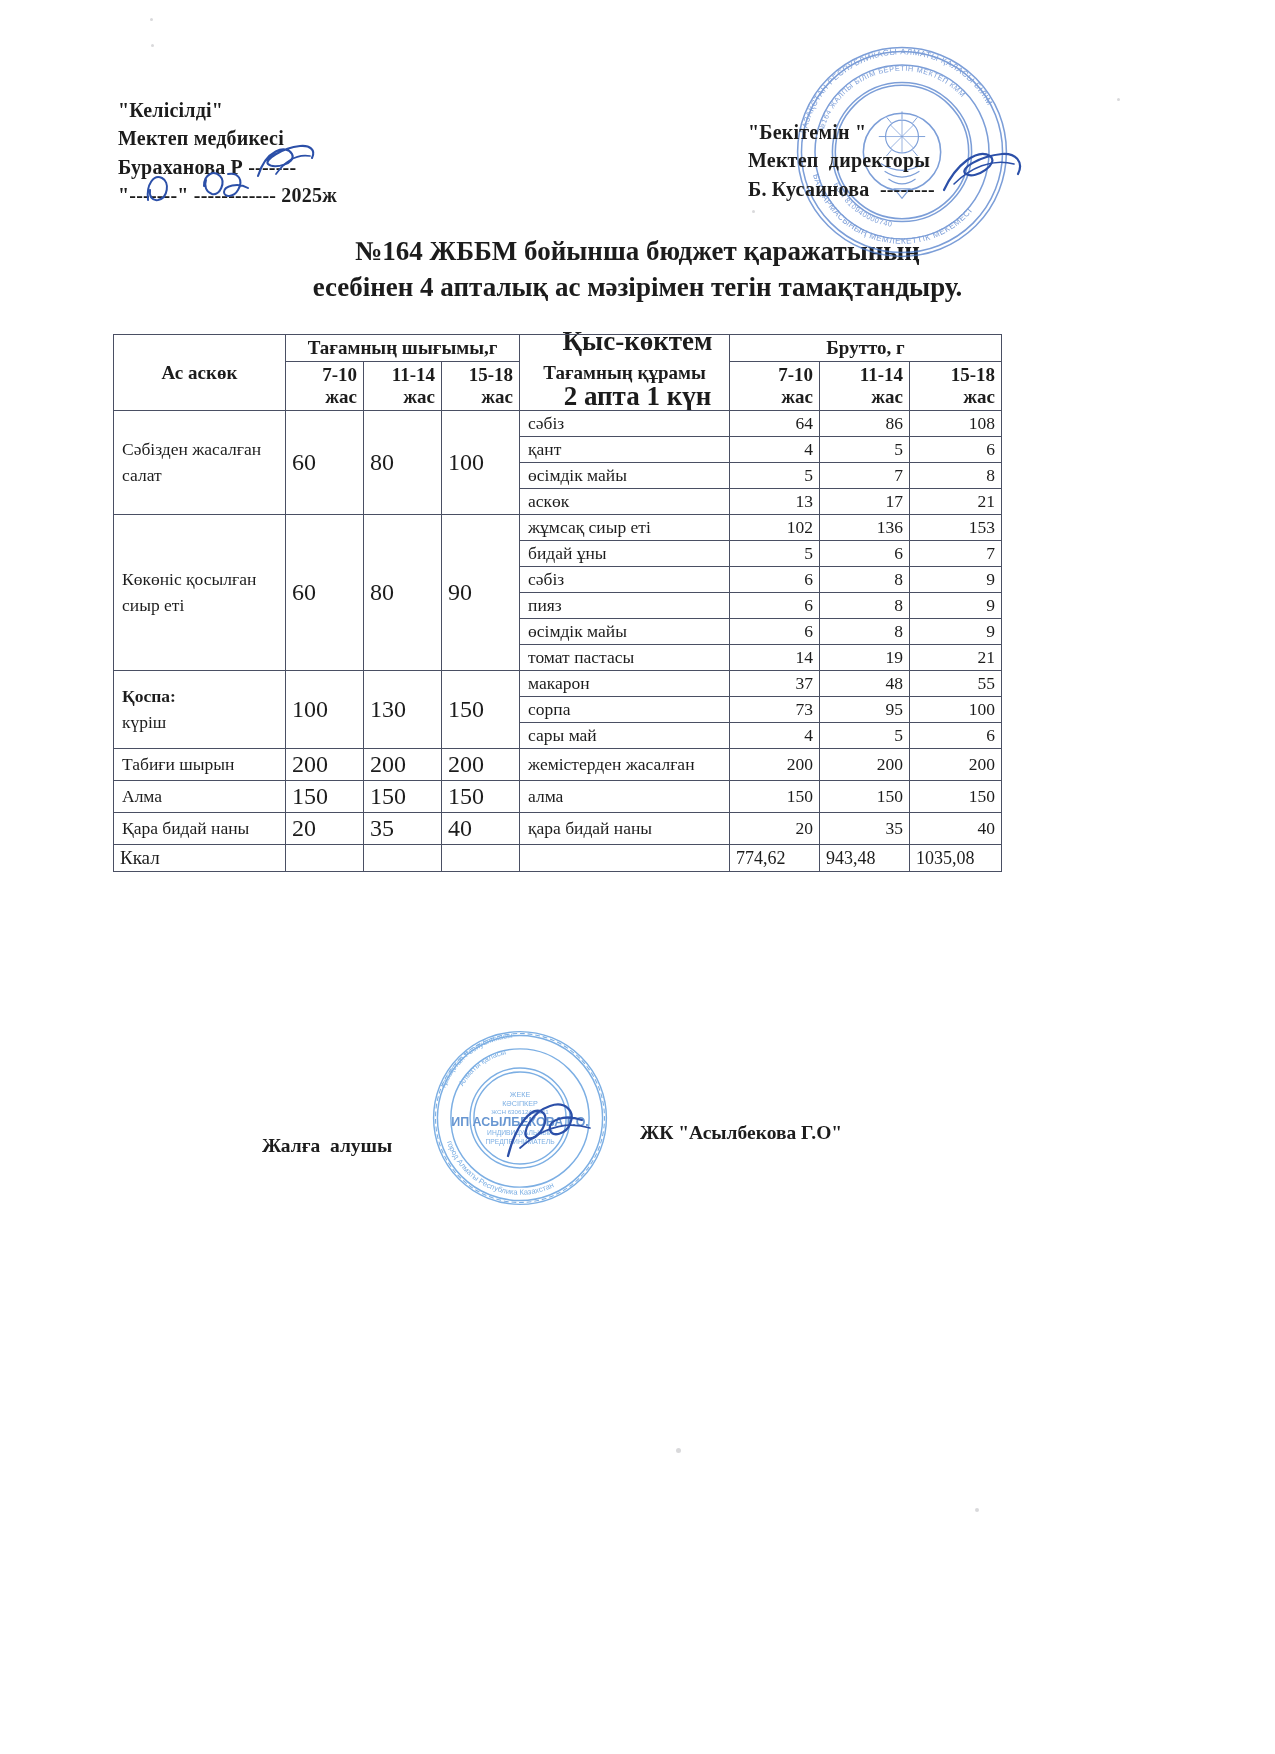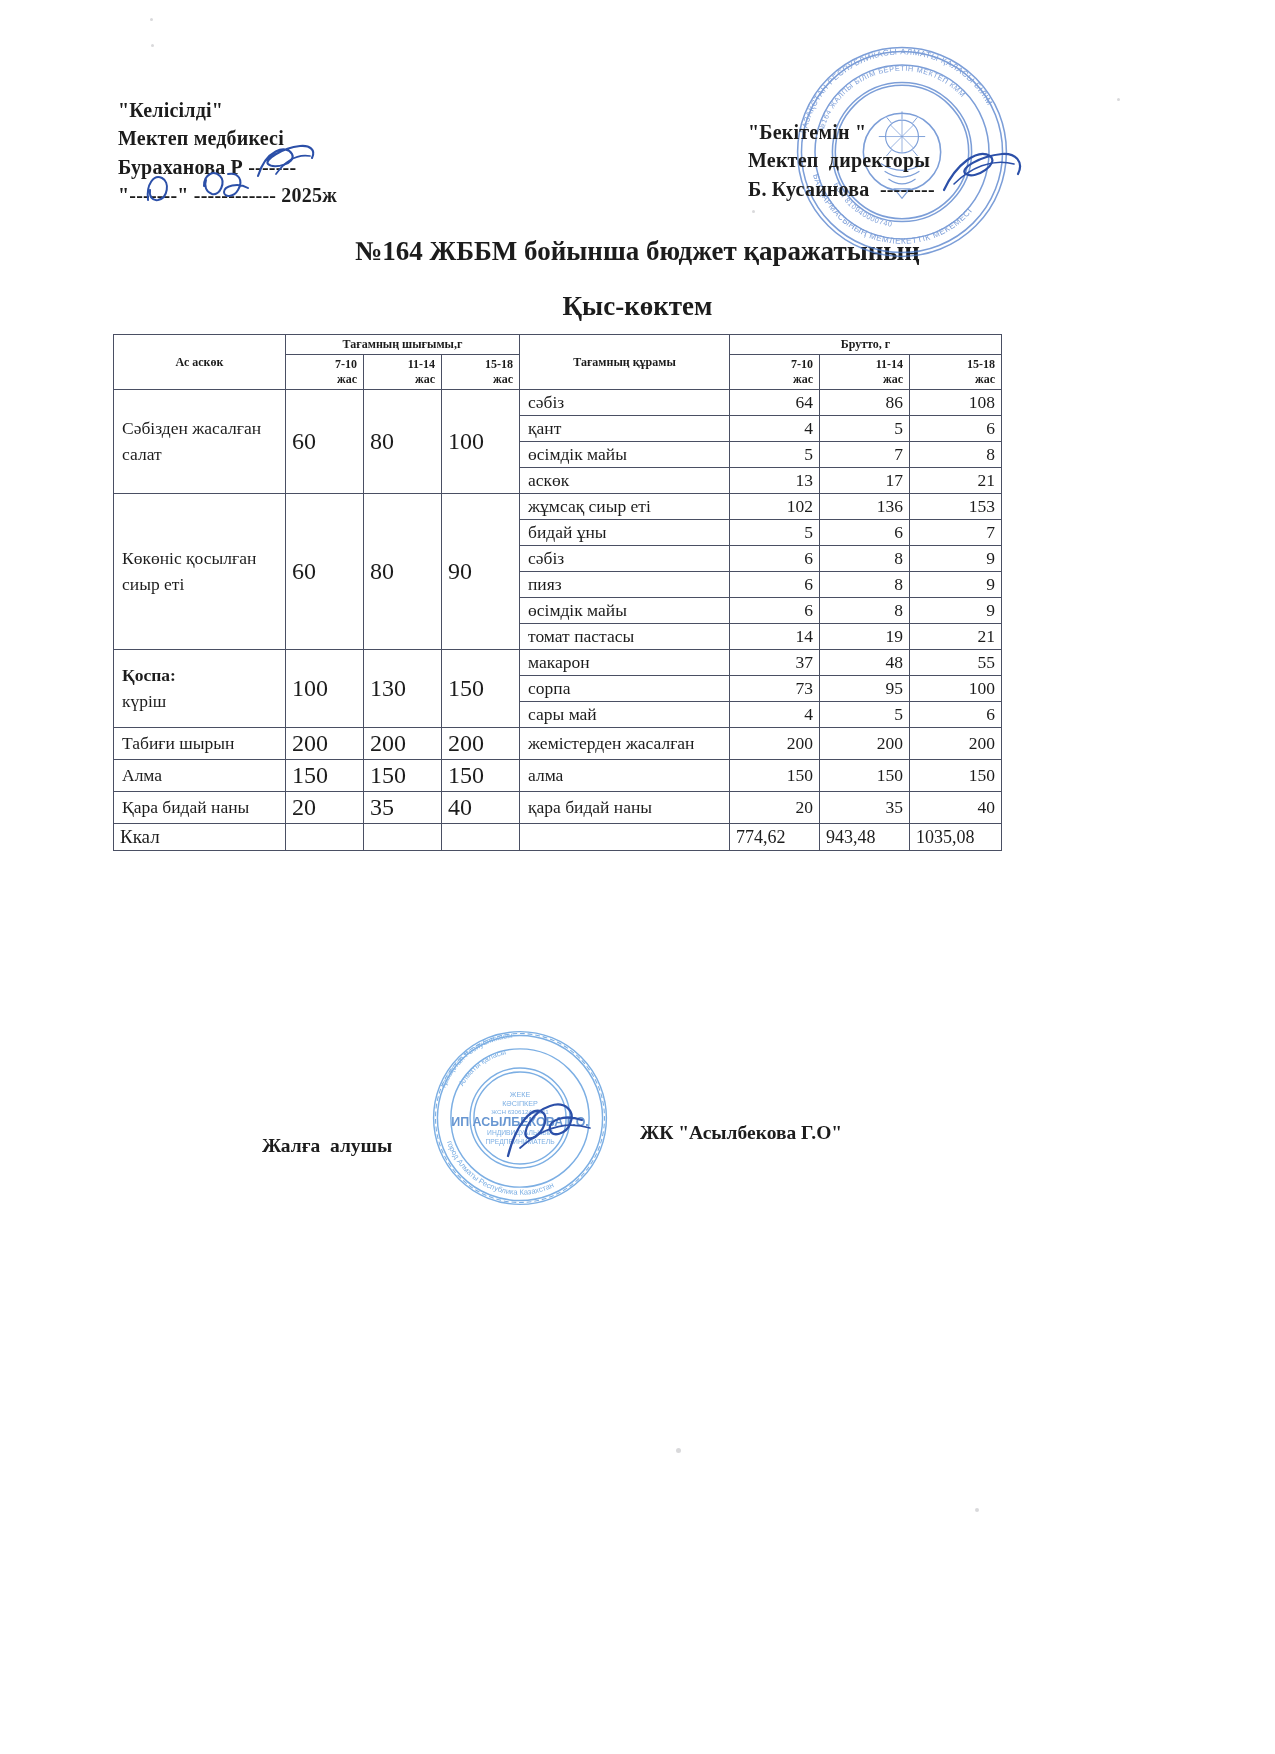--- a/index.html
+++ b/index.html
@@ -74,21 +74,21 @@
   }
   .menu-table td, .menu-table th {
     border: 1px solid #4a4f63;
     padding: 2px 6px;
     vertical-align: middle;
     font-weight: normal;
   }
   .menu-table th {
     text-align: center;
     font-weight: bold;
-    font-size: 12px;
+    font-size: 19px;
   }
   td.num, th.num { text-align: right; }
   td.nm { text-align: left; padding-left: 8px; }
   td.dish {
     text-align: left;
     padding-left: 8px;
     vertical-align: middle;
     line-height: 1.45;
   }
   td.yield {
@@ -301,21 +301,23 @@
   </div>
 
   <div class="approval-right">
     <div class="approval-line">"Бекітемін "</div>
     <div class="approval-line">Мектеп  директоры</div>
     <div class="approval-line">Б. Кусаинова  --------</div>
   </div>
 
   <div class="title-block">
     <span class="title-line">№164 ЖББМ бойынша бюджет қаражатының</span>
+    <span class="title-line">есебінен 4 апталық ас мәзірімен тегін тамақтандыру.</span>
     <span class="title-sub">Қыс-көктем</span>
+    <span class="title-sub">2 апта 1 күн</span>
   </div>
 
   <table class="menu-table">
     <colgroup>
       <col class="c-menu">
         <col class="c-a1">
         <col class="c-a2">
         <col class="c-a3">
       <col class="c-comp">
         <col class="c-b1">

